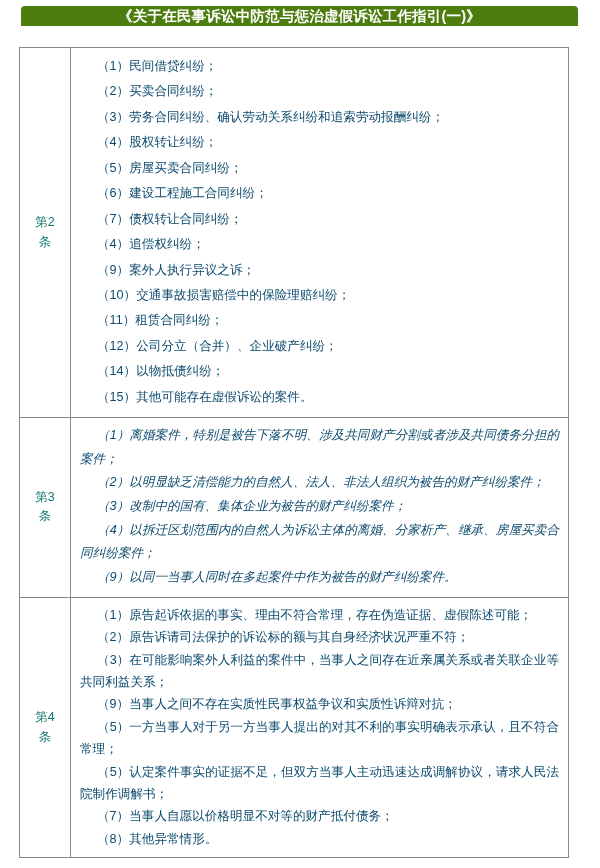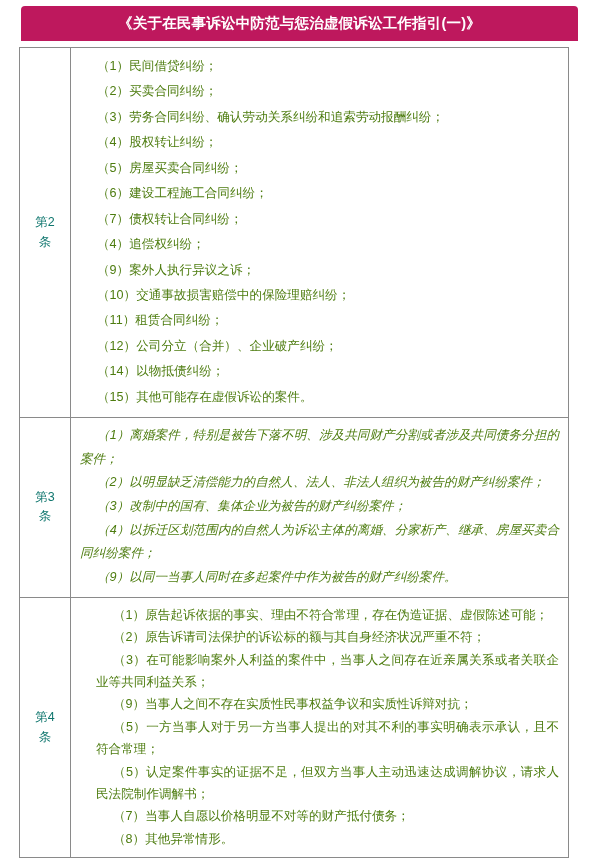--- a/index.html
+++ b/index.html
@@ -20,22 +20,22 @@
     height: 868px;
     box-sizing: border-box;
   }
 
   
   .header-bar {
     position: absolute;
     left: 21px;
     top: 6px;
     width: 557px;
-    height: 35px;
-    background: #be185d;
+    height: 20px;
+    background: #4d7c0f;
     border-radius: 4px 4px 0 0;
     display: flex;
     align-items: center;
     justify-content: center;
     box-sizing: border-box;
   }
   .header-title {
     color: #ffffff;
     font-size: 14.5px;
     font-weight: bold;
@@ -72,40 +72,39 @@
   td.art-label .lbl-l2 {
     display: block;
   }
   td.art-body {
     width: 498px;
     padding: 6px 9px 7px 9px;
   }
 
   .clause {
     font-size: 12.6px;
-    color: #4d7c0f;
+    color: #0c4a6e;
     line-height: 1.92;
     text-indent: 1.35em;
     margin: 0;
     text-align: justify;
     text-justify: inter-ideograph;
     word-break: break-all;
   }
 
   
   .sec-1 .clause {
     line-height: 2.02;
   }
   .sec-2 .clause {
     line-height: 1.88;
     font-style: italic;
   }
   .sec-3 .clause {
     line-height: 1.78;
-    margin-left: 16px;
   }
 </style>
 </head>
 <body>
 
 <div class="page">
 
   <div class="header-bar">
     <div class="header-title">《关于在民事诉讼中防范与惩治虚假诉讼工作指引(一)》</div>
   </div>

